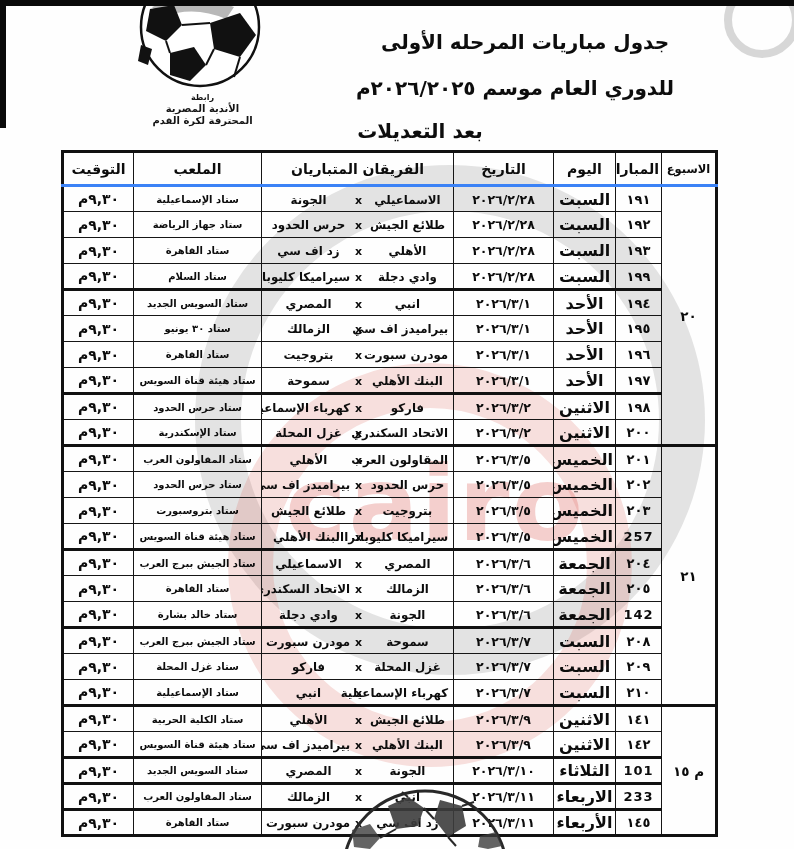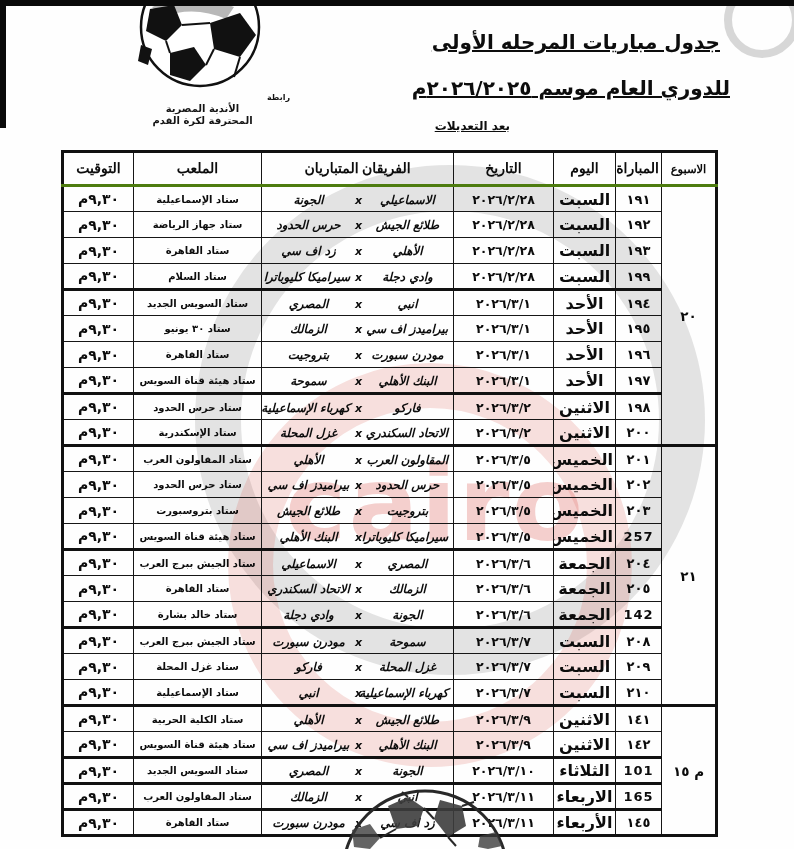--- a/index.html
+++ b/index.html
@@ -8,52 +8,52 @@
     position:relative;width:794px;height:849px;background:#fefefe;overflow:hidden;
     font-family:"DejaVu Sans",sans-serif;color:#0c0c0c;direction:rtl;margin:0 auto;
   }
   
   .scan-top{position:absolute;left:0;top:0;width:794px;height:6px;background:#0a0a0a;z-index:7;}
   .scan-left{position:absolute;left:0;top:0;width:6px;height:128px;background:#0a0a0a;z-index:7;}
   
   .logo-ball{position:absolute;left:122px;top:5px;width:158px;height:88px;z-index:5;}
   .logo-text{position:absolute;left:115px;top:93px;width:175px;z-index:5;text-align:center;
     font-weight:bold;line-height:1.2;font-size:10px;color:#141414;}
-  .logo-text .l1{font-size:8px;text-align:right;}
-  
-  .title{position:absolute;z-index:5;font-weight:bold;color:#0d0d0d;text-decoration:underline;}
+  .logo-text .l1{font-size:8px;}
+  
+  .title{position:absolute;z-index:5;text-align:center;font-weight:bold;color:#0d0d0d;}
   .title1{left:330px;top:30px;width:390px;font-size:20px;}
   .title2{left:300px;top:76px;width:430px;font-size:20px;}
-  .title3{left:330px;top:119px;width:180px;font-size:12px;}
+  .title3{left:330px;top:119px;width:180px;font-size:20px;}
   
   .wm{position:absolute;z-index:1;pointer-events:none;}
   .wm-gray-ring{left:195px;top:165px;width:510px;height:510px;border-radius:50%;
     border:46px solid rgba(158,158,158,0.28);box-sizing:border-box;}
   .wm-gray-tr{left:724px;top:-18px;width:76px;height:76px;border-radius:50%;
     border:8px solid rgba(168,168,168,0.45);box-sizing:border-box;}
   .wm-pink-ring{left:228px;top:363px;width:404px;height:404px;border-radius:50%;
     border:45px solid rgba(221,100,92,0.20);box-sizing:border-box;}
   .wm-pink-text{left:240px;top:452px;width:390px;text-align:center;direction:ltr;
     font-size:104px;font-weight:bold;line-height:1;letter-spacing:2px;color:rgba(221,100,92,0.30);}
   
   table.sched{position:absolute;right:76px;top:150px;width:654px;z-index:2;
     border-collapse:collapse;table-layout:fixed;border:3px solid #111;background:transparent;}
   .sched th,.sched td{border:1.5px solid #161616;background:transparent;text-align:center;
     vertical-align:middle;font-weight:bold;color:#0c0c0c;padding:0 2px;overflow:hidden;}
-  .sched thead th{height:31px;font-size:14px;border-bottom:3px solid #4d7c0f;font-family:Liberation Serif, serif;}
+  .sched thead th{height:31px;font-size:14px;border-bottom:3px solid #3b82f6;}
   .sched thead th.h-week{font-size:11.5px;margin-left:34px;}
   .sched tbody tr{height:26px;}
   .sched td{font-size:12.5px;}
   td.match-cell{font-size:13px;letter-spacing:1px;}
   td.week-cell{font-size:13.5px;}
   td.stadium-cell{font-size:10px;white-space:nowrap;}
   td.date-cell{font-size:12.5px;white-space:nowrap;}
   td.day-cell{font-size:16px;white-space:nowrap;}
   td.time-cell{font-size:14px;white-space:nowrap;}
-  td.teams-cell{padding:0 3px;white-space:nowrap;font-style:italic;}
+  td.teams-cell{padding:0 3px;white-space:nowrap;}
   td.teams-cell .home{display:inline-block;width:44%;font-size:11.8px;}
   td.teams-cell .vs{display:inline-block;width:9%;font-size:11px;direction:ltr;}
   td.teams-cell .away{display:inline-block;width:45%;font-size:11.8px;}
   tr.day-break td{border-top:3px solid #111;}
   
   .stamp{position:absolute;left:338px;top:778px;width:174px;height:71px;z-index:4;}
 </style>
 </head>
 <body>
 
@@ -292,21 +292,21 @@
         </tr>
         <tr class="day-break">
           <td class="match-cell">101</td>
           <td class="day-cell">الثلاثاء</td>
           <td class="date-cell">٢٠٢٦/٣/١٠</td>
           <td class="teams-cell"><span class="home">الجونة</span><span class="vs">x</span><span class="away">المصري</span></td>
           <td class="stadium-cell">ستاد السويس الجديد</td>
           <td class="time-cell">٩,٣٠م</td>
         </tr>
         <tr class="day-break">
-          <td class="match-cell">165</td>
+          <td class="match-cell">233</td>
           <td class="day-cell">الاربعاء</td>
           <td class="date-cell">٢٠٢٦/٣/١١</td>
           <td class="teams-cell"><span class="home">انبي</span><span class="vs">x</span><span class="away">الزمالك</span></td>
           <td class="stadium-cell">ستاد المقاولون العرب</td>
           <td class="time-cell">٩,٣٠م</td>
         </tr>
         <tr class="day-break">
           <td class="match-cell">١٤٥</td>
           <td class="day-cell">الأربعاء</td>
           <td class="date-cell">٢٠٢٦/٣/١١</td>

